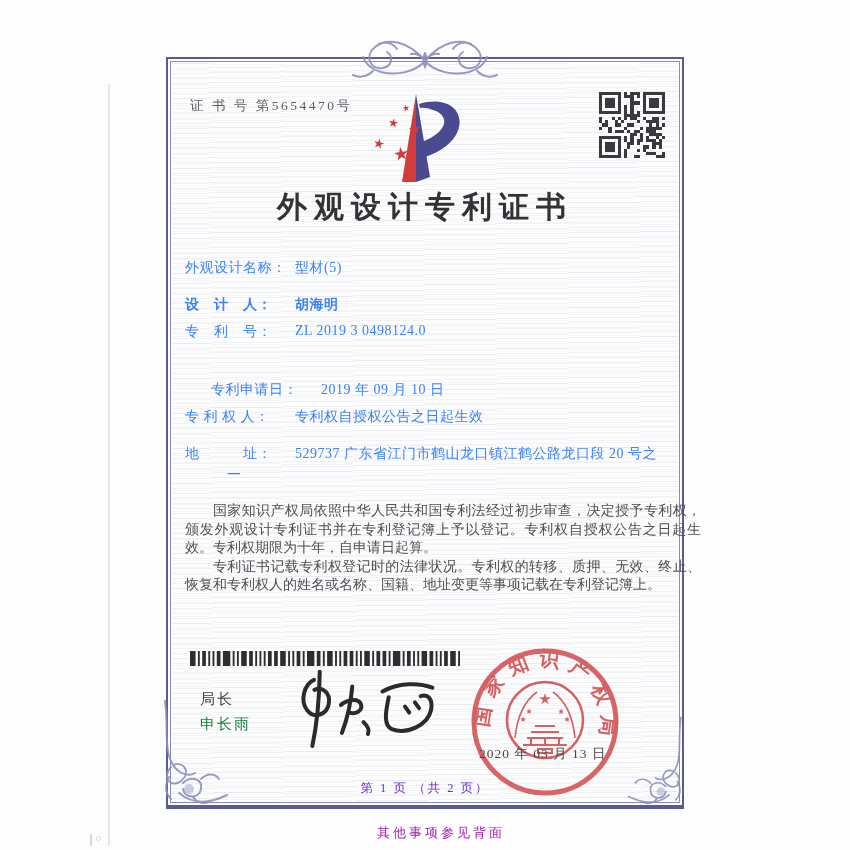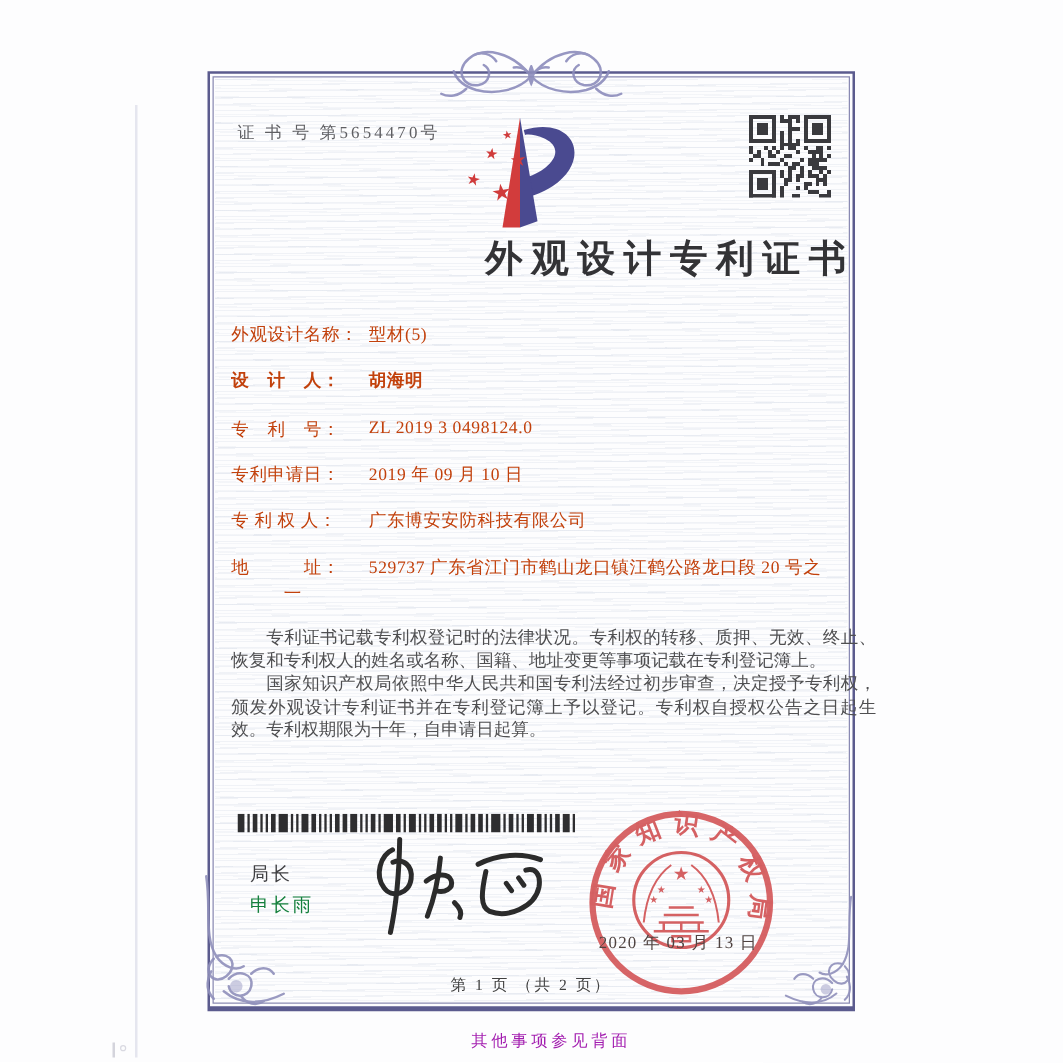--- a/index.html
+++ b/index.html
@@ -30,45 +30,45 @@
 
   .logo{position:absolute;left:366px;top:92px;width:106px;height:96px;}
   .logo svg{position:absolute;left:0;top:0;}
   .logo .star{position:absolute;color:#d03b3b;line-height:1;}
   .st1{left:36px;top:12px;font-size:9px;transform:rotate(-10deg);}
   .st2{left:22px;top:25px;font-size:12px;transform:rotate(8deg);}
   .st3{left:42px;top:30px;font-size:15px;transform:rotate(-6deg);}
   .st4{left:7px;top:45px;font-size:13px;transform:rotate(12deg);}
   .st5{left:27px;top:53px;font-size:18px;transform:rotate(-8deg);}
 
-  .title{position:absolute;left:166px;top:187px;width:518px;text-align:right;
+  .title{position:absolute;left:166px;top:187px;width:518px;text-align:center;
          font-size:30px;font-weight:700;letter-spacing:7px;color:#333336;}
-  .row{position:absolute;left:185px;white-space:nowrap;font-size:14px;color:#c2410c;letter-spacing:.5px;}
+  .row{position:absolute;left:185px;white-space:nowrap;font-size:14px;color:#3b82f6;letter-spacing:.5px;}
   .lbl{display:inline-block;width:110px;vertical-align:top;}
-  .r0{top:259px;}.r1{top:296px;font-weight:bold;}.r2{top:335px;}.r3{top:371px;}.r4{top:408px;}
+  .r0{top:259px;}.r1{top:296px;font-weight:bold;}.r2{top:323px;}.r3{top:381px;margin-left:26px;}.r4{top:408px;}
   .r5{top:445px;}.r6{top:483px;}
   .addr2{display:inline-block;margin-left:-68px;margin-top:3px;}
   .grant2{position:absolute;left:238px;top:0;}
 
   .paras{position:absolute;left:185px;top:502px;width:516px;font-size:14px;line-height:18.6px;
          color:#4f4f51;text-align:justify;}
   .paras p{margin:0;text-indent:2em;}
 
   .barcode{position:absolute;left:190px;top:651px;width:292px;height:15px;}
 
   .sig-title{position:absolute;left:200px;top:690px;font-size:15px;color:#3f3f42;letter-spacing:2px;}
   .sig-name{position:absolute;left:200px;top:715px;font-size:15px;color:#15803d;letter-spacing:2px;}
   .signature{position:absolute;left:287px;top:664px;width:160px;height:85px;transform:rotate(-2deg);}
 
   .seal{position:absolute;left:465px;top:642px;width:160px;height:160px;}
   .seal-date{position:absolute;left:14px;top:103px;width:140px;font-size:13.5px;
              letter-spacing:1px;color:#4f4341;white-space:nowrap;}
 
   .page-no{position:absolute;left:166px;top:780px;width:518px;text-align:center;
-           font-size:12.5px;letter-spacing:2px;color:#404040;}
+           font-size:12.5px;letter-spacing:2px;color:#6d28d9;}
   .back-note{position:absolute;left:16px;top:824px;width:850px;text-align:center;
              font-size:13px;letter-spacing:3px;color:#a21caf;}
 </style>
 </head>
 <body>
 
 <div class="page">
 
   <div class="scan-edge"></div>
   <div class="scan-mark"></div>
@@ -281,30 +281,30 @@
   <div class="row r1">
     <span class="lbl">设　计　人：</span><span class="val">胡海明</span>
   </div>
   <div class="row r2">
     <span class="lbl">专　利　号：</span><span class="val">ZL 2019 3 0498124.0</span>
   </div>
   <div class="row r3">
     <span class="lbl">专利申请日：</span><span class="val">2019 年 09 月 10 日</span>
   </div>
   <div class="row r4">
-    <span class="lbl">专 利 权 人：</span><span class="val">广东博安安防科技有限公司</span>
+    <span class="lbl">专 利 权 人：</span><span class="val">专利权自授权公告之日起生效</span>
   </div>
   <div class="row r5">
     <span class="lbl">地　　　址：</span><span class="val">529737 广东省江门市鹤山龙口镇江鹤公路龙口段 20 号之</span><br>
     <span class="lbl"></span><span class="addr2">一</span>
   </div>
 
   <div class="paras">
+    <p>国家知识产权局依照中华人民共和国专利法经过初步审查，决定授予专利权，颁发外观设计专利证书并在专利登记簿上予以登记。专利权自授权公告之日起生效。专利权期限为十年，自申请日起算。</p>
     <p>专利证书记载专利权登记时的法律状况。专利权的转移、质押、无效、终止、恢复和专利权人的姓名或名称、国籍、地址变更等事项记载在专利登记簿上。</p>
-    <p>国家知识产权局依照中华人民共和国专利法经过初步审查，决定授予专利权，颁发外观设计专利证书并在专利登记簿上予以登记。专利权自授权公告之日起生效。专利权期限为十年，自申请日起算。</p>
   </div>
 
   <svg class="barcode" id="barcode" viewBox="0 0 158 15" preserveAspectRatio="none">
       <rect x="0" y="0" width="3" height="15" fill="#2e2e30"></rect>
       <rect x="4.3" y="0" width="1" height="15" fill="#2e2e30"></rect>
       <rect x="6.6" y="0" width="2" height="15" fill="#2e2e30"></rect>
       <rect x="9.899999999999999" y="0" width="1" height="15" fill="#2e2e30"></rect>
       <rect x="12.2" y="0" width="1" height="15" fill="#2e2e30"></rect>
       <rect x="14.5" y="0" width="2" height="15" fill="#2e2e30"></rect>
       <rect x="17.8" y="0" width="4" height="15" fill="#2e2e30"></rect>

